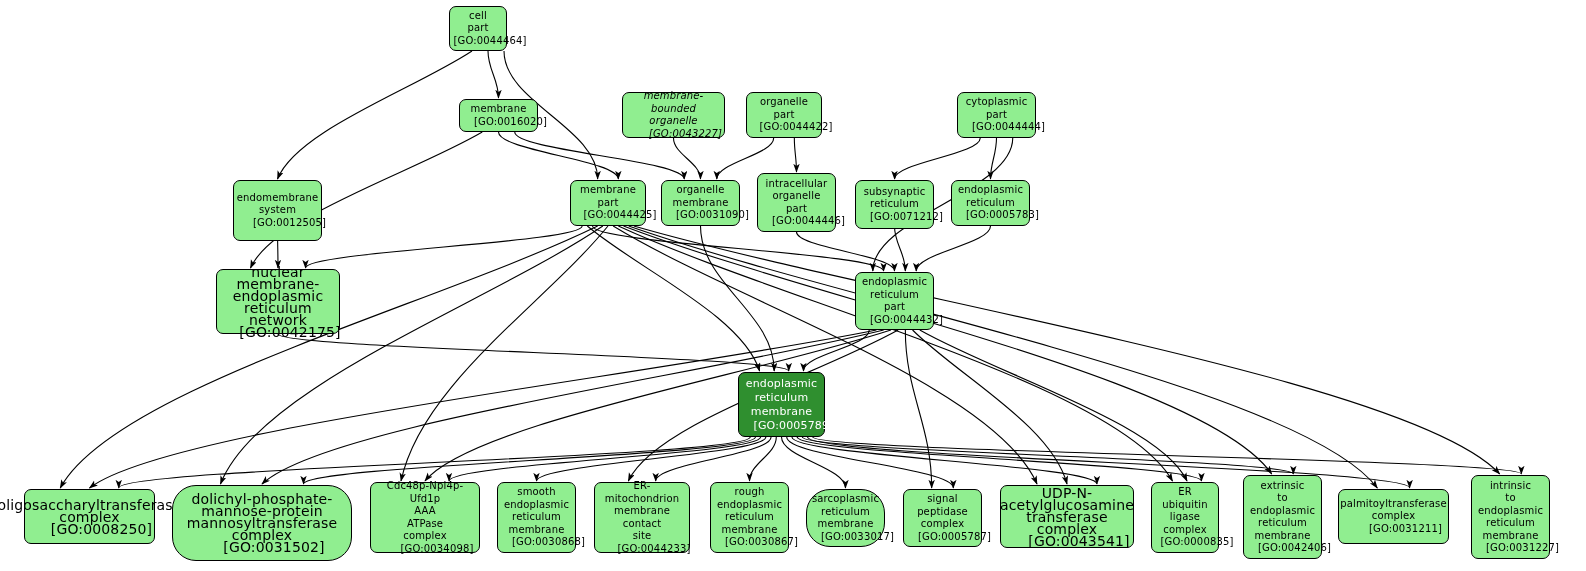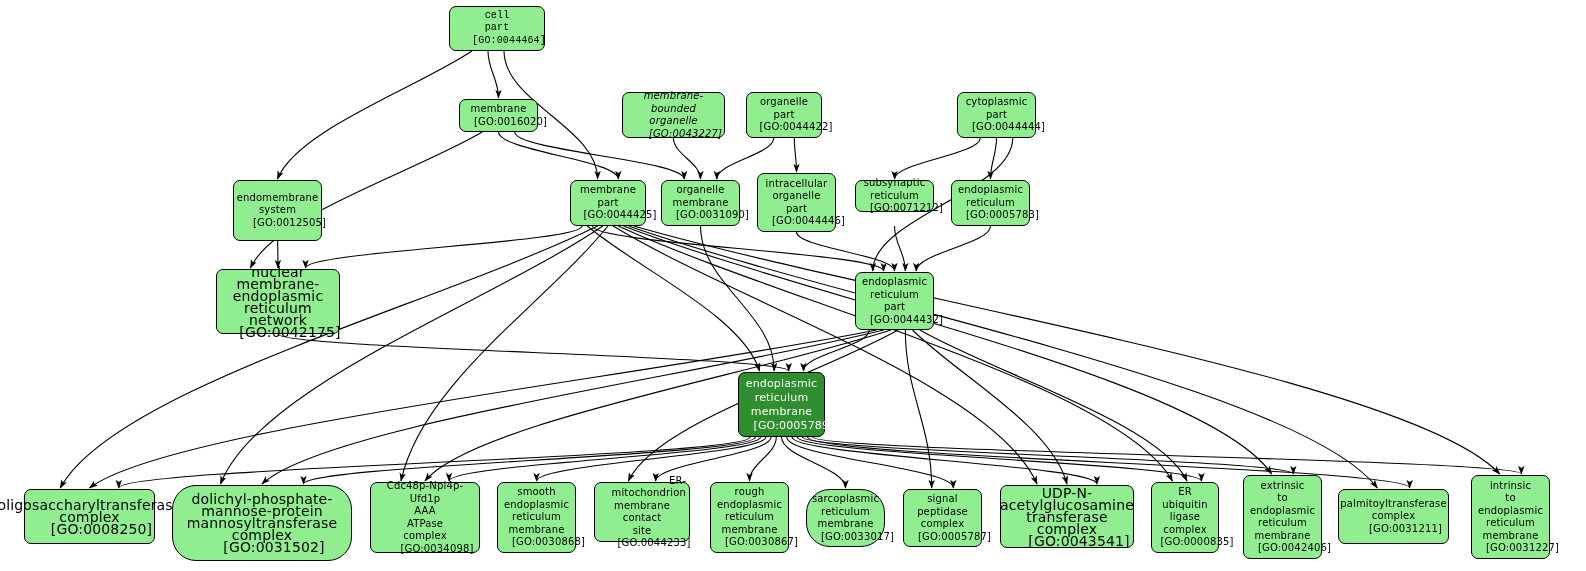--- a/index.html
+++ b/index.html
@@ -108,21 +108,21 @@
         <path d="M781.5,437 C781.5,457.4 845.5,467.6 845.5,488" marker-end="url(#ah)"></path>
         <path d="M786.7142857142857,437 C786.7142857142857,457.4 953.3333333333334,467.6 953.3333333333334,488" marker-end="url(#ah)"></path>
         <path d="M791.9285714285714,437 C791.9285714285714,455.8 1097,465.2 1097,484" marker-end="url(#ah)"></path>
         <path d="M797.1428571428571,437 C797.1428571428571,454.6 1201.5,463.4 1201.5,481" marker-end="url(#ah)"></path>
         <path d="M802.3571428571429,437 C802.3571428571429,451.8 1293.3333333333333,459.2 1293.3333333333333,474" marker-end="url(#ah)"></path>
         <path d="M807.5714285714286,437 C807.5714285714286,457.4 1409.6666666666667,467.6 1409.6666666666667,488" marker-end="url(#ah)"></path>
         <path d="M812.7857142857143,437 C812.7857142857143,451.8 1521.3333333333333,459.2 1521.3333333333333,474" marker-end="url(#ah)"></path>
       </g>
   </svg>
   <div id="nodes">
-      <div class="node" style="left: 449px; top: 6px; width: 96px; height: 45px; font-family: Liberation Mono, monospace;">
+      <div class="node" style="left: 449px; top: 6px; width: 58px; height: 45px;">
         <span class="nm">cell</span>
         <span class="nm">part</span>
         <span class="goid">[GO:0044464]</span>
       </div>
       <div class="node" style="left: 459px; top: 99px; width: 79px; height: 33px;">
         <span class="nm">membrane</span>
         <span class="goid">[GO:0016020]</span>
       </div>
       <div class="node" style="left: 622px; top: 92px; width: 103px; height: 46px; font-style: italic;">
         <span class="nm">membrane-bounded</span>
@@ -153,21 +153,21 @@
         <span class="nm">organelle</span>
         <span class="nm">membrane</span>
         <span class="goid">[GO:0031090]</span>
       </div>
       <div class="node" style="left: 757px; top: 173px; width: 79px; height: 59px;">
         <span class="nm">intracellular</span>
         <span class="nm">organelle</span>
         <span class="nm">part</span>
         <span class="goid">[GO:0044446]</span>
       </div>
-      <div class="node" style="left: 855px; top: 180px; width: 79px; height: 32px;">
+      <div class="node" style="left: 855px; top: 180px; width: 79px; height: 49px;">
         <span class="nm">subsynaptic</span>
         <span class="nm">reticulum</span>
         <span class="goid">[GO:0071212]</span>
       </div>
       <div class="node" style="left: 951px; top: 180px; width: 79px; height: 46px;">
         <span class="nm">endoplasmic</span>
         <span class="nm">reticulum</span>
         <span class="goid">[GO:0005783]</span>
       </div>
       <div class="node tight" style="left: 216px; top: 269px; width: 124px; height: 65px;">
@@ -207,21 +207,21 @@
         <span class="nm">complex</span>
         <span class="goid">[GO:0034098]</span>
       </div>
       <div class="node" style="left: 497px; top: 482px; width: 79px; height: 71px;">
         <span class="nm">smooth</span>
         <span class="nm">endoplasmic</span>
         <span class="nm">reticulum</span>
         <span class="nm">membrane</span>
         <span class="goid">[GO:0030868]</span>
       </div>
-      <div class="node" style="left: 594px; top: 482px; width: 96px; height: 60px; text-align: right;">
+      <div class="node" style="left: 594px; top: 482px; width: 96px; height: 71px;">
         <span class="nm">ER-mitochondrion</span>
         <span class="nm">membrane</span>
         <span class="nm">contact</span>
         <span class="nm">site</span>
         <span class="goid">[GO:0044233]</span>
       </div>
       <div class="node" style="left: 710px; top: 482px; width: 79px; height: 71px;">
         <span class="nm">rough</span>
         <span class="nm">endoplasmic</span>
         <span class="nm">reticulum</span>

